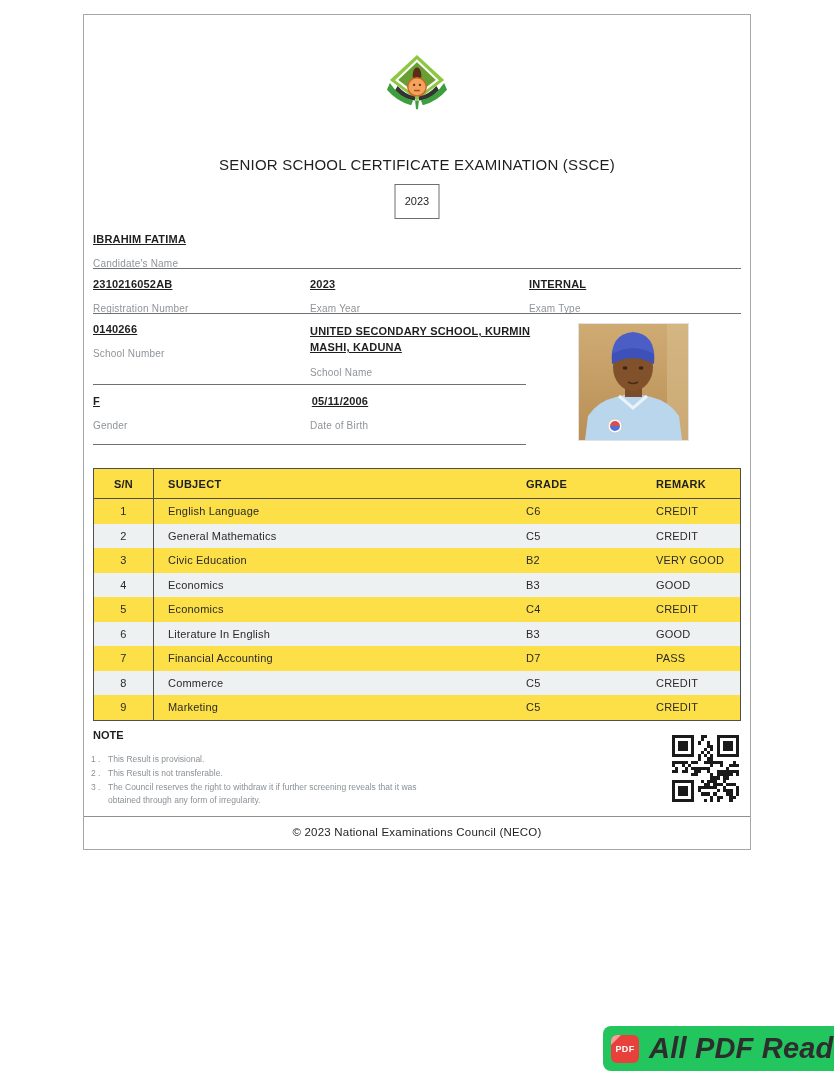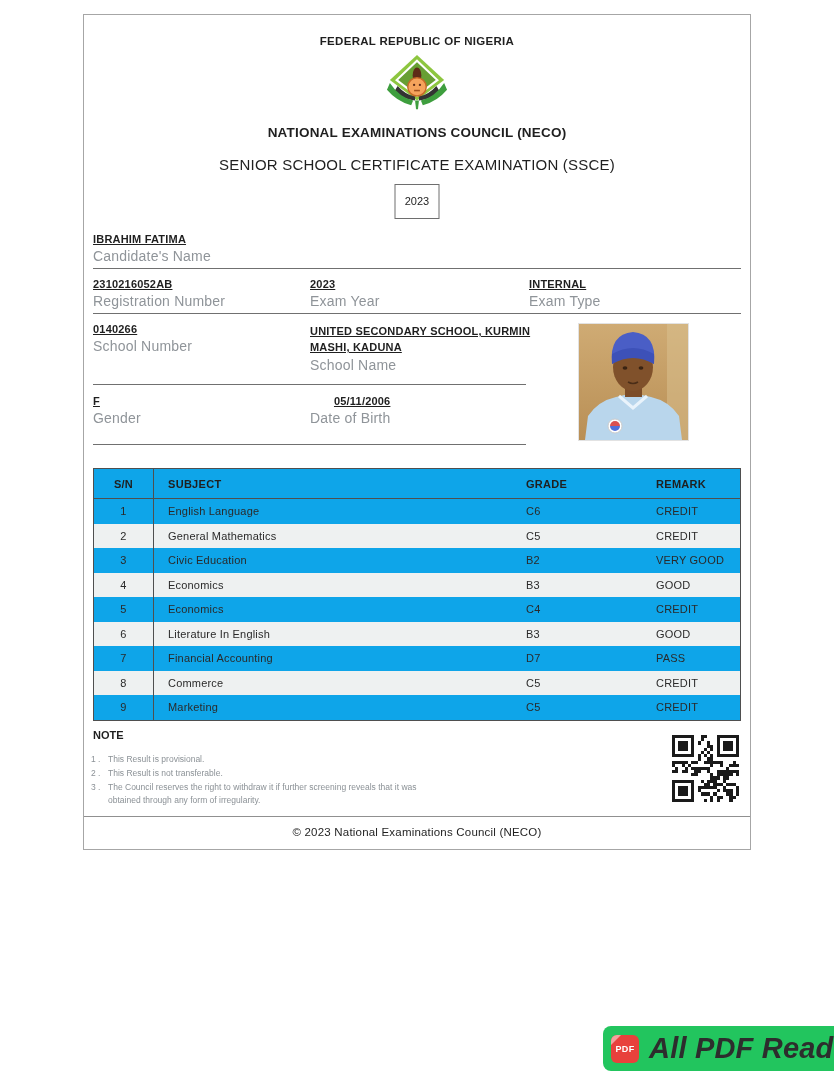--- a/index.html
+++ b/index.html
@@ -16,33 +16,33 @@
 
   .logo{position:absolute;top:38px;left:50%;transform:translateX(-50%);}
 
   .year-box{position:absolute;top:169px;left:50%;transform:translateX(-50%);
     width:45px;height:35px;border:1.5px solid #6e6e6e;line-height:32px;text-align:center;
     font-size:11px;color:#1f1f1f;background:#fff;}
 
   .pad{left:9px;}
   .field{position:absolute;}
   .field .val{font-size:11px;font-weight:700;color:#1f1f1f;letter-spacing:.2px;line-height:13px;text-decoration:underline;}
-  .field .lab{font-size:14px;color:#8f9499;margin-top:4px;letter-spacing:.2px;line-height:12px;}
+  .field .lab{font-size:10px;color:#8f9499;margin-top:12px;letter-spacing:.2px;line-height:12px;}
 
   .hr{position:absolute;height:0;border-top:1px solid #707070;}
   .hr-full{left:9px;width:648px;}
   .hr-short{left:9px;width:433px;}
 
   .col2{left:226px;}
   .col3{left:445px;}
   .wrapcol{width:235px;}
 
   .photo{position:absolute;left:494px;top:308px;width:111px;height:118px;border:1px solid #e2e2e2;}
 
-  .rtable{position:absolute;top:453px;left:9px;width:648px;border:1px solid #4f4f4f;background:#0ea5e9;}
+  .rtable{position:absolute;top:453px;left:9px;width:648px;border:1px solid #4f4f4f;background:#fde047;}
   .t-vline{position:absolute;left:59px;top:0;bottom:0;width:1px;background:#4f4f4f;z-index:2;}
   .t-head{position:relative;height:30px;line-height:30px;border-bottom:1px solid #4f4f4f;}
   .t-head span{position:absolute;font-size:11px;font-weight:700;color:#1f1f1f;letter-spacing:.3px;}
   .t-row{position:relative;height:24.5px;line-height:24.5px;}
   .t-row.alt{background:#eef1f1;}
   .t-row span{position:absolute;font-size:11px;color:#2a2a2a;letter-spacing:.2px;white-space:nowrap;}
   .c-sn{left:0;width:59px;text-align:center;}
   .c-sub{left:74px;}
   .c-gr{left:432px;}
   .c-rm{left:562px;}
@@ -68,40 +68,38 @@
   .pdf-icon .pdf-txt{position:absolute;left:0;right:0;top:9px;text-align:center;
     font-size:9px;font-weight:700;color:#fff;letter-spacing:.3px;}
   .wm-text{font-size:29px;font-weight:700;font-style:italic;color:#2d2d2d;letter-spacing:.2px;
     white-space:nowrap;}
 </style>
 </head>
 <body>
 
 <div class="card">
 
-  <div class="center-text country">FEDERAL REPUBLIC OF NIGERIA</div>
 
   <div class="logo">
     <svg width="62" height="60" viewBox="0 0 64 60">
       <path d="M32 1 L60 27 L32 48 L4 27 Z" fill="#8dc63f"></path>
       <path d="M32 7 L53 27 L32 43 L11 27 Z" fill="#679f33" stroke="#ffffff" stroke-width="2.2"></path>
       <path d="M12 33 Q20 42 30 44 L30 48 Q17 47 9 38 Z" fill="#333333"></path>
       <path d="M52 33 Q44 42 34 44 L34 48 Q47 47 55 38 Z" fill="#333333"></path>
       <path d="M4 30 Q14 45 28 48 L26 53 Q11 49 1 37 Z" fill="#3e9e3e"></path>
       <path d="M60 30 Q50 45 36 48 L38 53 Q53 49 63 37 Z" fill="#3e9e3e"></path>
       <ellipse cx="32" cy="22" rx="4.5" ry="8" fill="#5d2b18"></ellipse>
       <circle cx="32" cy="34" r="9.5" fill="#f5a35c" stroke="#c56a28" stroke-width="1.5"></circle>
       <circle cx="29" cy="32" r="1.2" fill="#5d2b18"></circle>
       <circle cx="35" cy="32" r="1.2" fill="#5d2b18"></circle>
       <rect x="29" y="37" width="6" height="1.6" fill="#a3511f"></rect>
       <path d="M30 48 L34 48 L33 57 L31 57 Z" fill="#3e9e3e"></path>
     </svg>
   </div>
 
-  <div class="center-text council">NATIONAL EXAMINATIONS COUNCIL (NECO)</div>
   <div class="center-text exam-title">SENIOR SCHOOL CERTIFICATE EXAMINATION (SSCE)</div>
 
   <div class="year-box">2023</div>
 
   <div class="field pad" style="top:218px;">
     <div class="val">IBRAHIM FATIMA</div>
     <div class="lab">Candidate's Name</div>
   </div>
 
   <div class="hr hr-full" style="top:253px;"></div>

